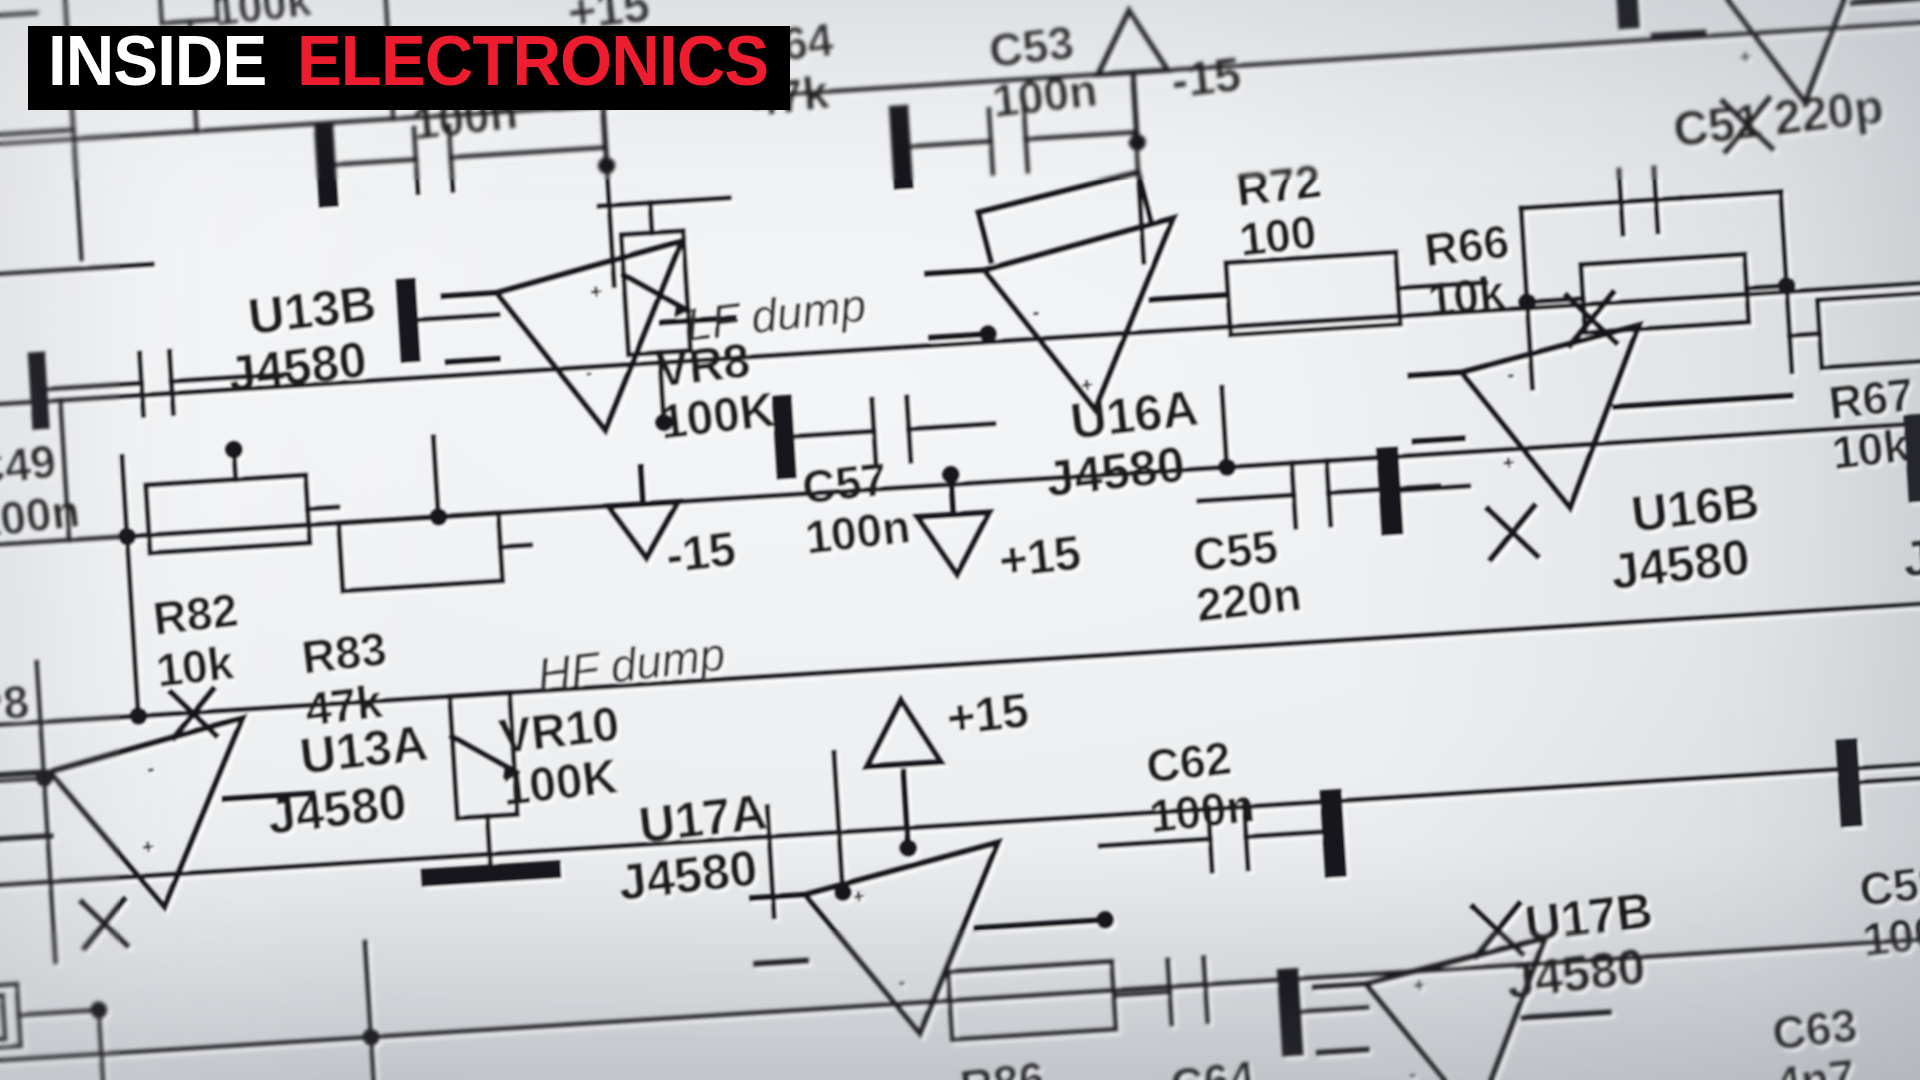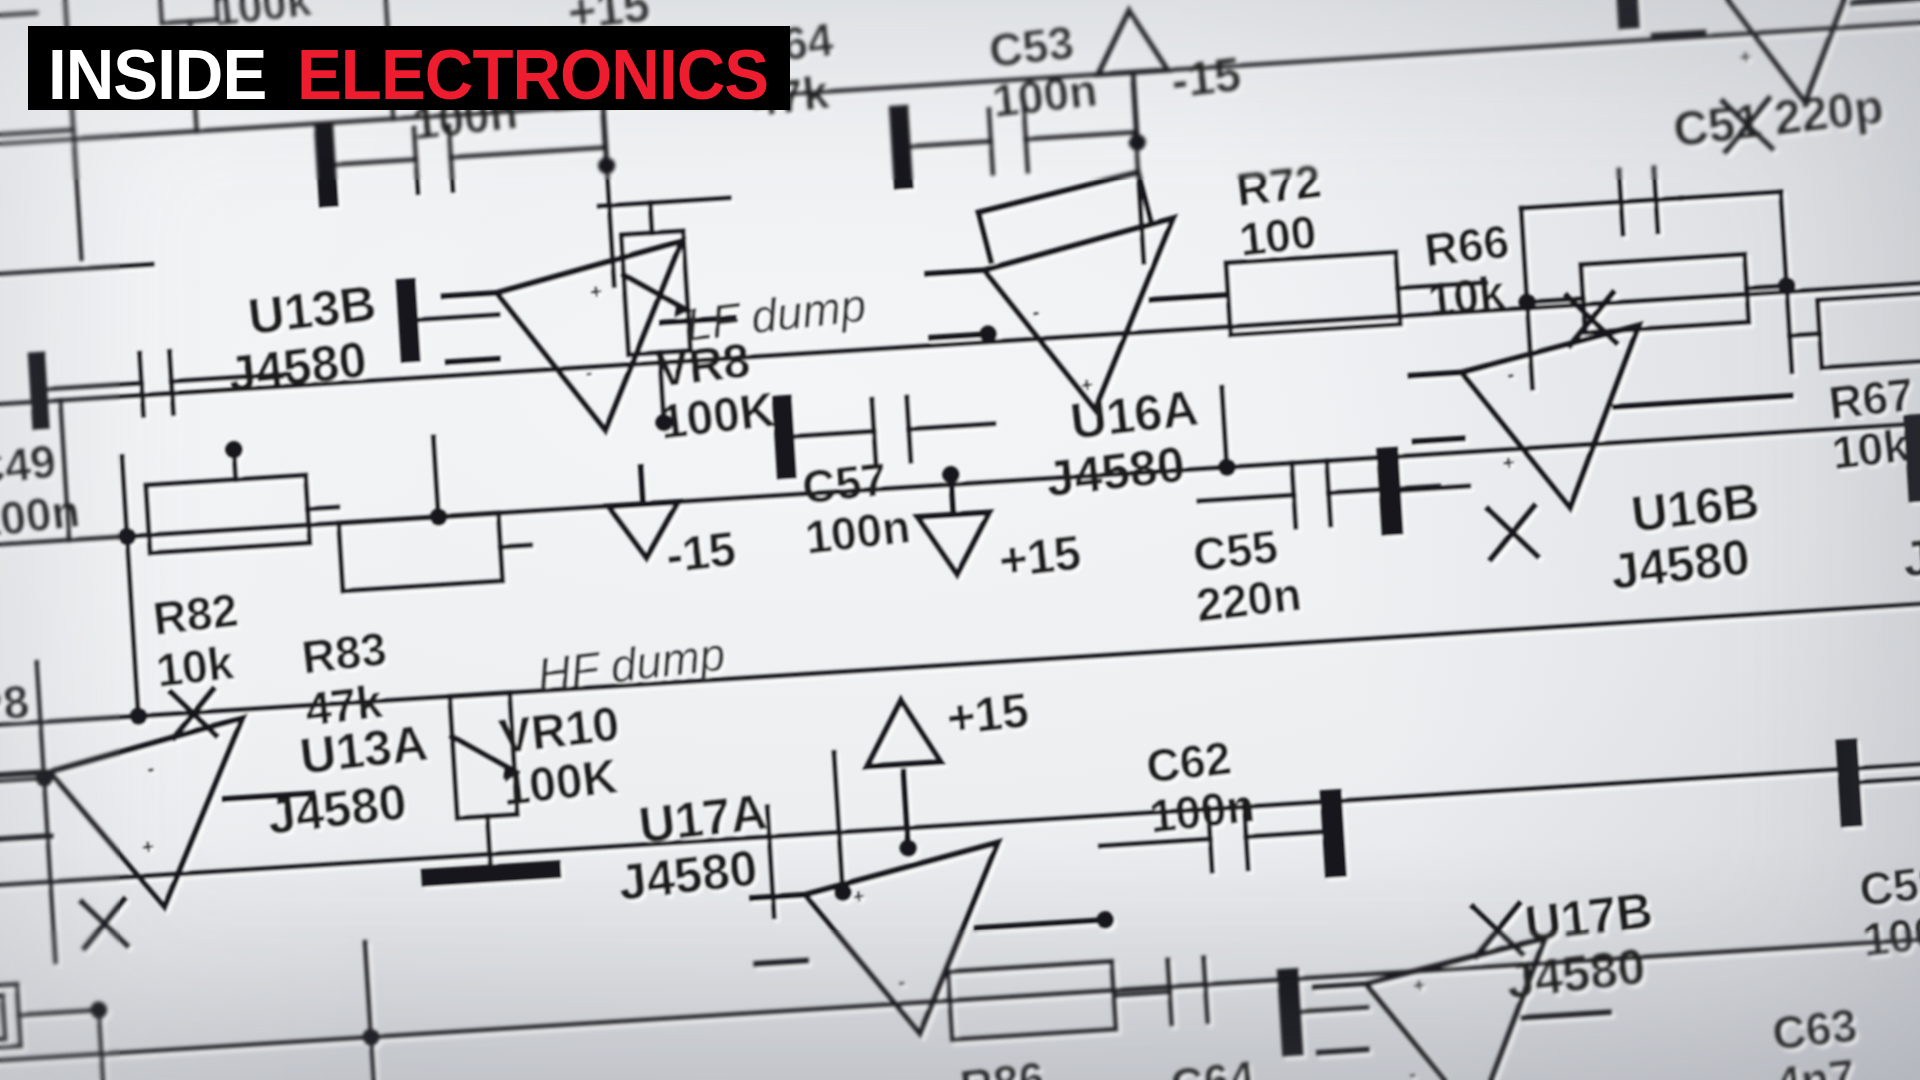--- a/index.html
+++ b/index.html
@@ -59,21 +59,21 @@
     -webkit-backdrop-filter:blur(1.1px);
     pointer-events:none;
   }
 
   
   #banner{
     position:absolute;
     left:28px;top:26px;
     width:762px;height:84px;
     background:#000;
-    display:flex;align-items:flex-end;
+    display:flex;align-items:flex-start;
     padding:0 20px;
     box-sizing:border-box;
     z-index:50;
   }
   #banner .word{
     font-family:"Liberation Sans", sans-serif;
     font-weight:700;
     font-size:70px;
     line-height:70px;
     letter-spacing:-1px;

